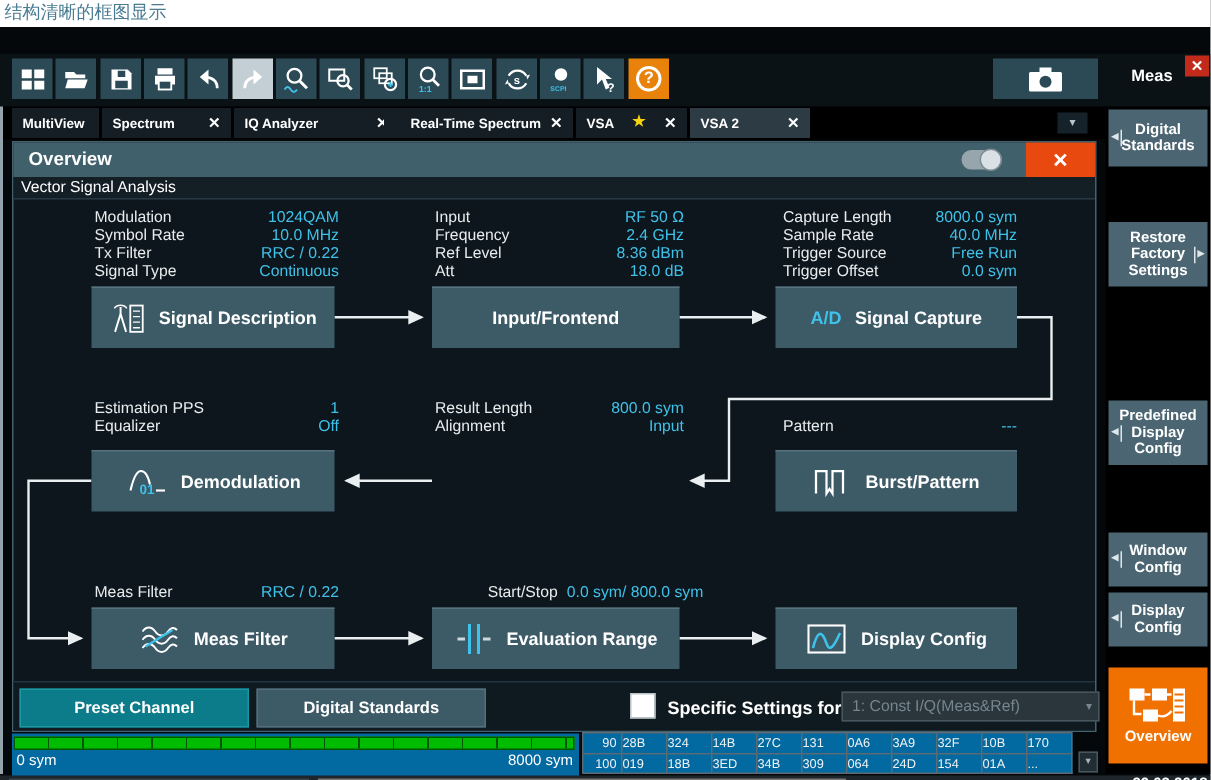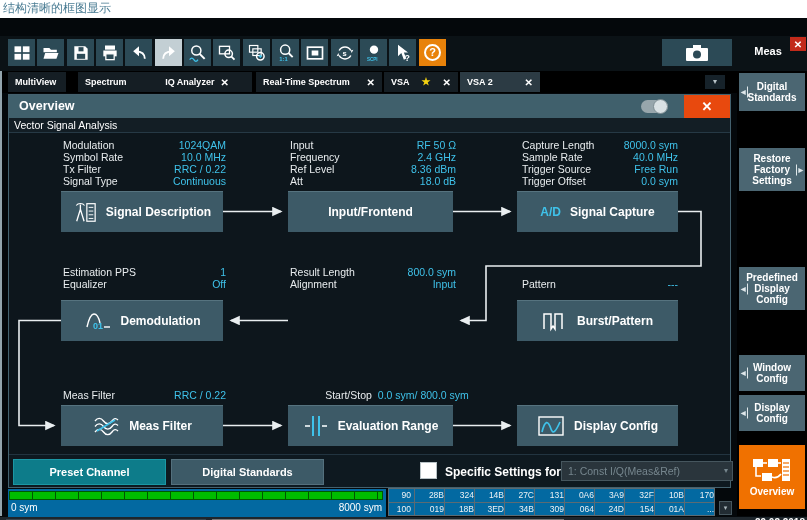--- a/index.html
+++ b/index.html
@@ -50,21 +50,21 @@
   .chk{position:absolute;left:411px;top:367px;width:17px;height:17px;background:#fff;border:1px solid #b8c2c6}
   .speclab{position:absolute;left:436px;top:370px;color:#fff;font-size:12px;font-weight:bold}
   .fsel{position:absolute;left:552px;top:366px;width:172px;height:20px;background:#2a353c;border:1px solid #46565e;color:#76868e;font-size:10.5px;line-height:18px;padding:0 16px 0 6px}
   .fsel .caret{position:absolute;right:4px;top:0;font-size:8px;color:#76868e;line-height:18px}
   
   .capwrap{position:absolute;left:8px;top:471px;width:378px;height:45px;background:#0369a1}
   .capbar{position:absolute;left:1px;top:2px;width:374px;height:9px;background:#00bc00;border:1px solid #005800;background-image:repeating-linear-gradient(90deg,transparent 0 22px,rgba(0,0,0,.55) 22px 23px)}
   .caplab{position:absolute;top:13px;color:#fff;font-size:10px}
   .hex{position:absolute;left:388px;top:470px;background:#0369a1;border-top:1px solid #5c6b73;border-left:1px solid #5c6b73}
   .hexrow{display:flex}
-  .hexcell{width:30px;height:13.5px;border-right:1px solid #5c6b73;border-bottom:1px solid #5c6b73;font-size:8.5px;line-height:12.5px;text-align:right;color:#eef2f4}
+  .hexcell{width:30px;height:13.5px;border-right:1px solid #5c6b73;border-bottom:1px solid #5c6b73;font-size:8.5px;line-height:12.5px;text-align:left;color:#eef2f4}
   .hexidx{width:26px;text-align:right;padding-right:3px}
   .hexcaret{position:absolute;left:719px;top:483px;width:13px;height:14px;background:#222c33;border:1px solid #46565e;color:#aab6bb;font-size:7px;text-align:center;line-height:12px}
   
   .statusbar{position:absolute;left:0;top:499px;width:807px;height:21px;background:#1e262c}
   .sdrop{position:absolute;left:6px;top:2px;width:200px;height:17px;background:#10171c;border:1px solid #39464e}
   .smsg{position:absolute;left:212px;top:2px;width:352px;height:17px;background:#787878;color:#fff;font-size:10px;font-weight:bold;text-align:center;line-height:16px}
 </style>
 </head>
 <body>
 
@@ -188,29 +188,29 @@
     <div class="tabbar">
       <div class="tab" style="left:6px;width:58px">
         <span>MultiView</span>
         <svg width="13" height="11" viewBox="0 0 13 11">
             <rect x="0" y="0" width="6" height="5" fill="#c9d3d8"></rect>
             <rect x="7" y="0" width="6" height="5" fill="#6d98ab"></rect>
             <rect x="0" y="6" width="6" height="5" fill="#6d98ab"></rect>
             <rect x="7" y="6" width="6" height="5" fill="#c9d3d8"></rect>
           </svg>
       </div>
-      <div class="tab" style="left:76px;width:86px;justify-content:space-between">
+      <div class="tab" style="left:66px;width:86px;justify-content:space-between">
         <span>Spectrum</span>
         <span class="tabx">✕</span>
       </div>
-      <div class="tab" style="left:140px;width:110px;justify-content:center">
+      <div class="tab" style="left:154px;width:110px;justify-content:space-between">
         <span>IQ Analyzer</span>
         <span class="tabx">✕</span>
       </div>
-      <div class="tab" style="left:254px;width:126px;justify-content:space-between">
+      <div class="tab" style="left:254px;width:126px;justify-content:flex-end">
         <span>Real-Time Spectrum</span>
         <span class="tabx">✕</span>
       </div>
       <div class="tab" style="left:382px;width:74px;justify-content:space-between">
         <span>VSA</span>
         <span class="tabstar">★</span>
         <span class="tabx">✕</span>
       </div>
       <div class="tab active" style="left:458px;width:80px;justify-content:space-between">
         <span>VSA 2</span>

